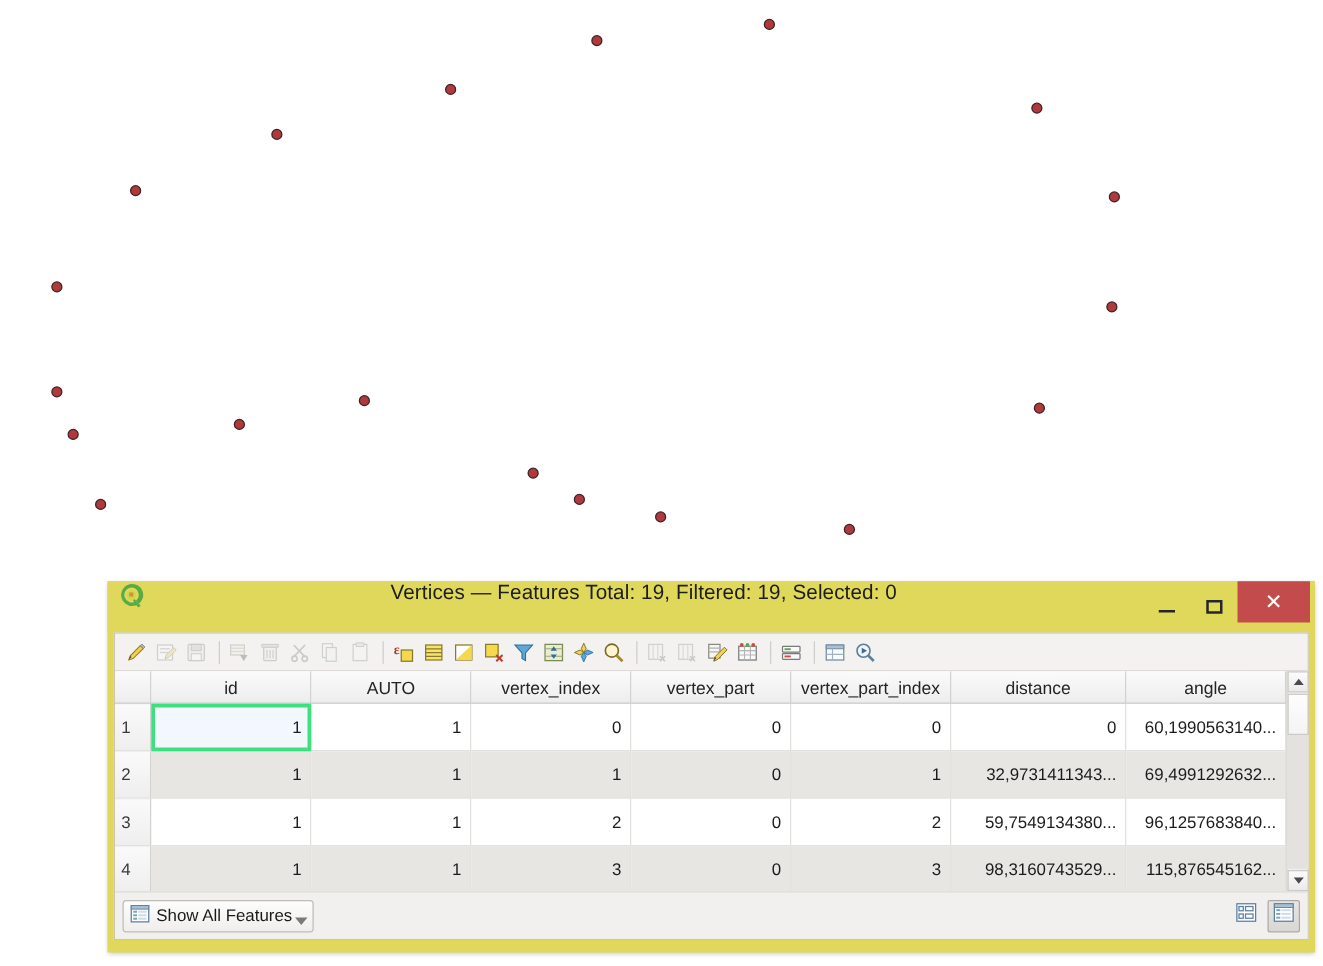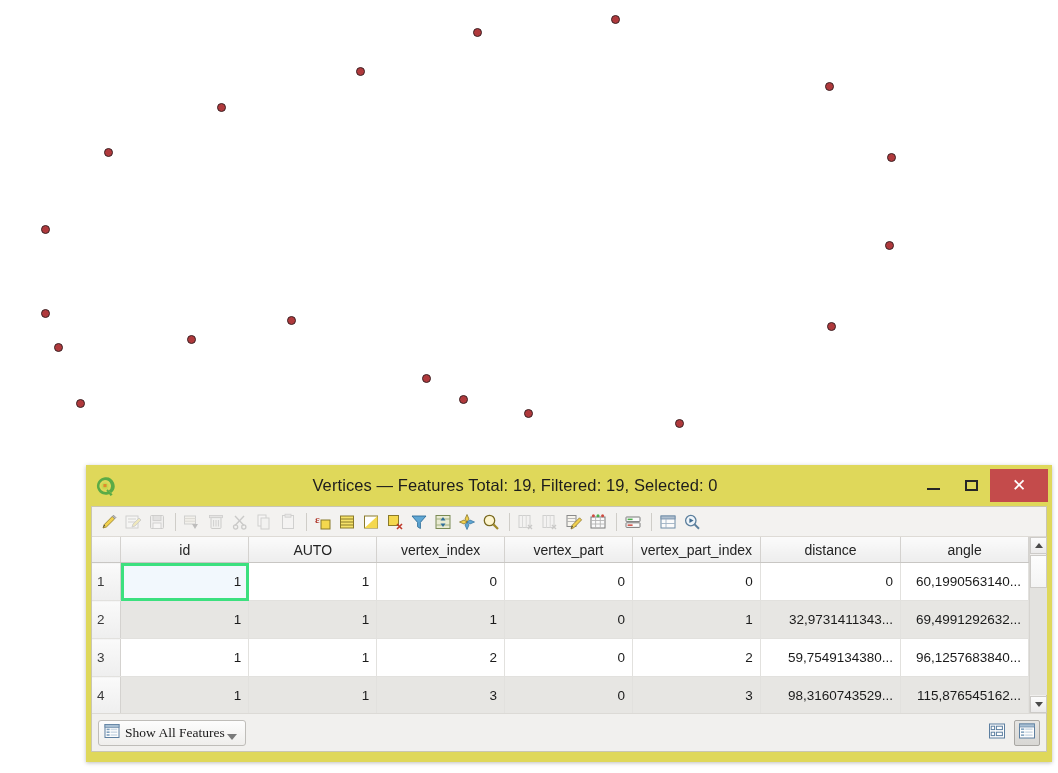--- a/index.html
+++ b/index.html
@@ -44,21 +44,20 @@
     box-sizing: border-box;
     box-shadow: 0 1px 4px rgba(0,0,0,0.25);
   }
 
   
   #title-bar {
     position: relative;
     height: 41px;
     background: #dfd85a;
     display: flex;
-    align-items: center;
     box-sizing: border-box;
     padding-left: 8px;
   }
   #qgis-logo {
     width: 22px; height: 22px;
     flex: 0 0 22px;
     position: relative;
   }
   #title-text {
     flex: 1 1 auto;
@@ -271,21 +270,21 @@
     background: linear-gradient(#fdfdfd,#efeeec);
     border: 1px solid #bfbdb9;
     border-radius: 3px;
     display: flex;
     align-items: center;
     padding: 0 4px 0 5px;
     font-size: 13.5px;
     color: #191919;
     box-sizing: border-box;
   }
-  #show-all-features .label { margin: 0 2px 0 5px; font-family: Liberation Serif, serif; }
+  #show-all-features .label { margin: 0 2px 0 5px; }
   .caret-down {
     width: 0; height: 0;
     border-left: 5px solid transparent;
     border-right: 5px solid transparent;
     border-top: 6px solid #7a7a7a;
     margin-top: 8px;
   }
   #status-spacer { flex: 1 1 auto; }
   .view-btn {
     width: 26px; height: 26px;

